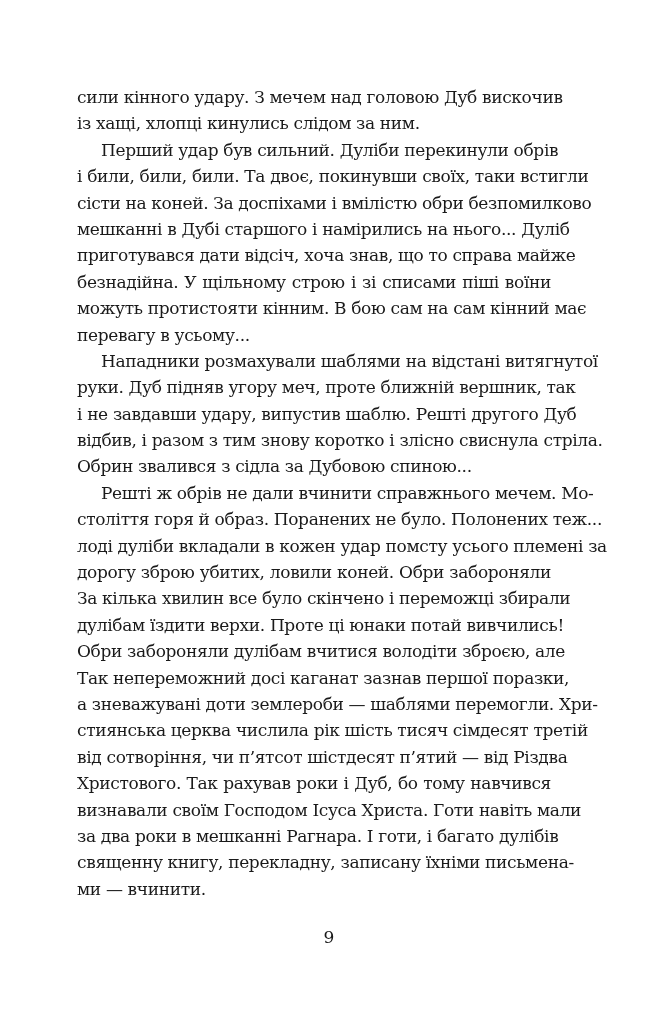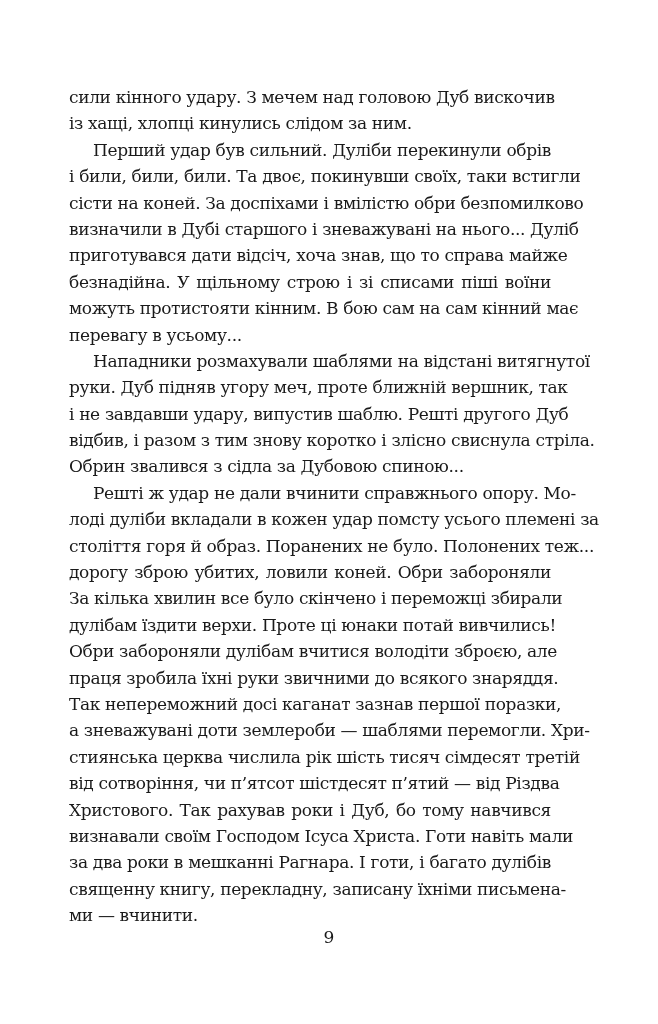--- a/index.html
+++ b/index.html
@@ -23,20 +23,21 @@
   }
   .line {
     display: block;
     height: 26.4px;
     line-height: 26.4px;
     font-size: 17px;
     white-space: nowrap;
     text-align: justify;
     text-align-last: justify;
     letter-spacing: -0.35px;
+    margin-left: 8px;
   }
   .line.last {
     text-align-last: left;
   }
   .line.indent {
     padding-left: 24px;
   }
   .page-number {
     position: absolute;
     left: 0;
@@ -54,44 +55,43 @@
 
   <div>
     <span class="line">сили кінного удару. З мечем над головою Дуб вискочив</span>
     <span class="line last">із хащі, хлопці кинулись слідом за ним.</span>
   </div>
 
   <div>
     <span class="line indent">Перший удар був сильний. Дуліби перекинули обрів</span>
     <span class="line">і били, били, били. Та двоє, покинувши своїх, таки встигли</span>
     <span class="line">сісти на коней. За доспіхами і вмілістю обри безпомилково</span>
-    <span class="line">визначили в Дубі старшого і зневажувані на нього... Дуліб</span>
+    <span class="line">мешканні в Дубі старшого і намірились на нього... Дуліб</span>
     <span class="line">приготувався дати відсіч, хоча знав, що то справа майже</span>
     <span class="line">безнадійна. У щільному строю і зі списами піші воїни</span>
     <span class="line">можуть протистояти кінним. В бою сам на сам кінний має</span>
     <span class="line last">перевагу в усьому...</span>
   </div>
 
   <div>
     <span class="line indent">Нападники розмахували шаблями на відстані витягнутої</span>
     <span class="line">руки. Дуб підняв угору меч, проте ближній вершник, так</span>
     <span class="line">і не завдавши удару, випустив шаблю. Решті другого Дуб</span>
     <span class="line">відбив, і разом з тим знову коротко і злісно свиснула стріла.</span>
     <span class="line last">Обрин звалився з сідла за Дубовою спиною...</span>
   </div>
 
   <div>
-    <span class="line indent">Решті ж удар не дали вчинити справжнього опору. Мо-</span>
+    <span class="line indent">Решті ж обрів не дали вчинити справжнього мечем. Мо-</span>
+    <span class="line">століття горя й образ. Поранених не було. Полонених теж...</span>
     <span class="line">лоді дуліби вкладали в кожен удар помсту усього племені за</span>
-    <span class="line">століття горя й образ. Поранених не було. Полонених теж...</span>
     <span class="line">дорогу зброю убитих, ловили коней. Обри забороняли</span>
     <span class="line">За кілька хвилин все було скінчено і переможці збирали</span>
     <span class="line">дулібам їздити верхи. Проте ці юнаки потай вивчились!</span>
     <span class="line">Обри забороняли дулібам вчитися володіти зброєю, але</span>
-    <span class="line">праця зробила їхні руки звичними до всякого знаряддя.</span>
     <span class="line">Так непереможний досі каганат зазнав першої поразки,</span>
     <span class="line">а зневажувані доти землероби — шаблями перемогли. Хри-</span>
     <span class="line">стиянська церква числила рік шість тисяч сімдесят третій</span>
     <span class="line">від сотворіння, чи п’ятсот шістдесят п’ятий — від Різдва</span>
     <span class="line">Христового. Так рахував роки і Дуб, бо тому навчився</span>
     <span class="line">визнавали своїм Господом Ісуса Христа. Готи навіть мали</span>
     <span class="line">за два роки в мешканні Рагнара. І готи, і багато дулібів</span>
     <span class="line">священну книгу, перекладну, записану їхніми письмена-</span>
     <span class="line last">ми — вчинити.</span>
   </div>

